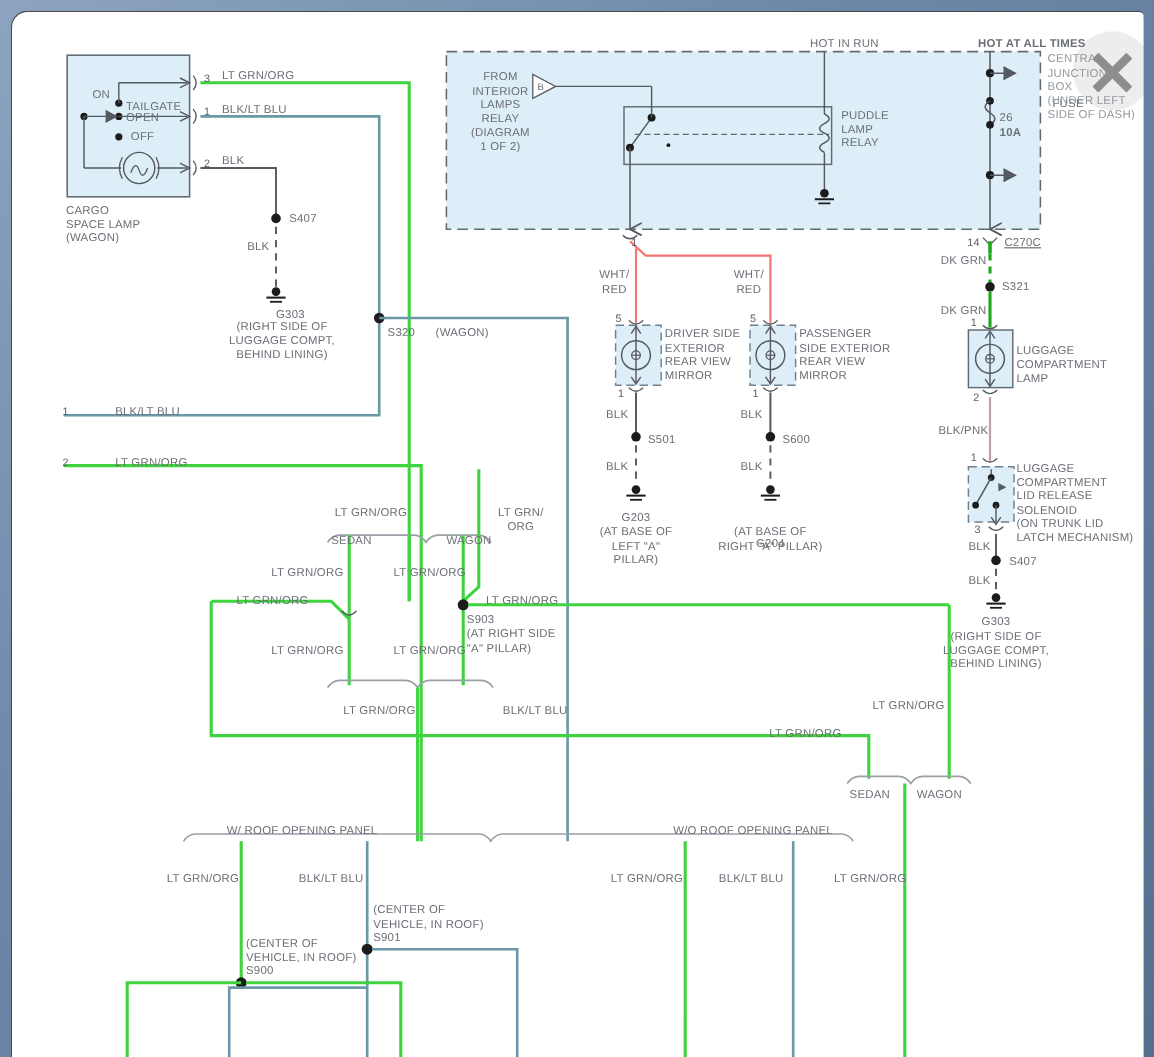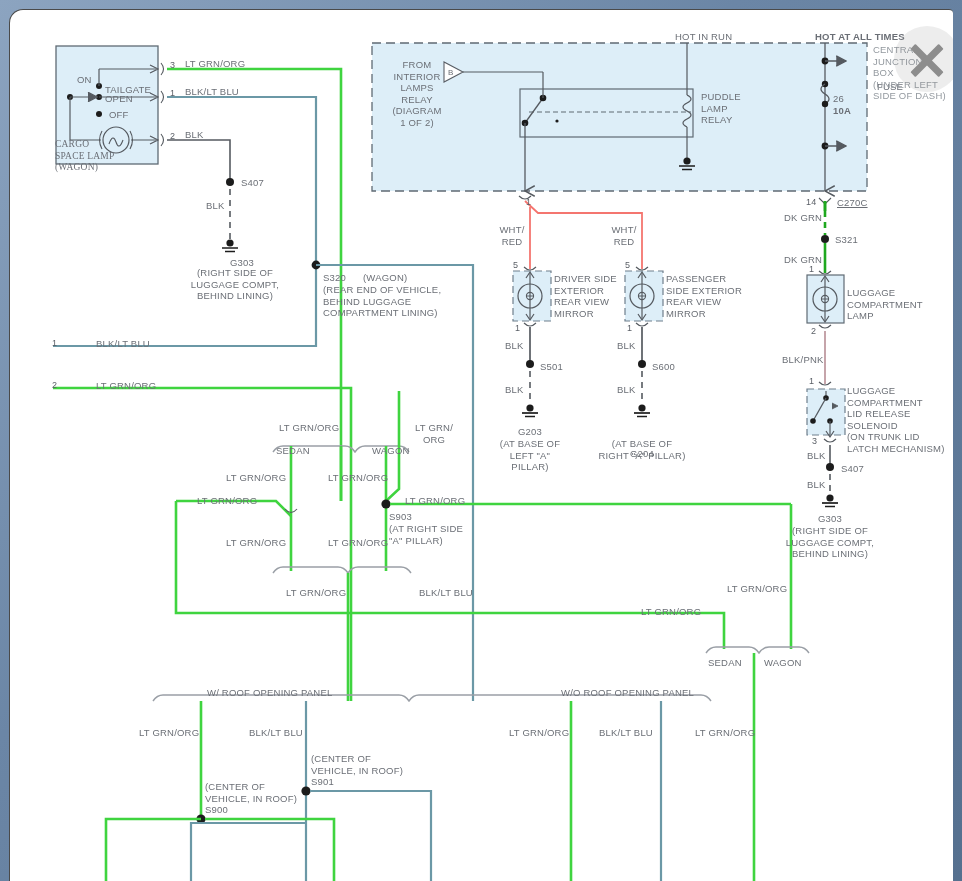--- a/index.html
+++ b/index.html
@@ -310,39 +310,36 @@
   <polyline points="305,822 190,822 190,881" fill="none" stroke="#6b98a6" stroke-width="2.2"></polyline>
 </svg>
 
 <div class="lbl" style="left:76px; top:73px;">ON</div>
 <div class="lbl" style="left:104px; top:83px;">TAILGATE</div>
 <div class="lbl" style="left:104px; top:92px;">OPEN</div>
 <div class="lbl" style="left:108px; top:108px;">OFF</div>
 <div class="lbl num" style="left:169px; top:59px;">3</div>
 <div class="lbl num" style="left:169px; top:87px;">1</div>
 <div class="lbl num" style="left:169px; top:130px;">2</div>
-<div class="lbl" style="left:54px; top:138px; white-space:pre-line;font-family:Liberation Serif, serif;">CARGO
+<div class="lbl" style="left:54px; top:169px; white-space:pre-line;">CARGO
 SPACE LAMP
 (WAGON)</div>
 
 <div class="lbl" style="left:184px; top:57px;">LT GRN/ORG</div>
 <div class="lbl" style="left:184px; top:85px;">BLK/LT BLU</div>
 <div class="lbl" style="left:184px; top:128px;">BLK</div>
 <div class="lbl" style="left:240px; top:176px;">S407</div>
 <div class="lbl" style="left:205px; top:199px;">BLK</div>
 <div class="lbl" style="left:229px; top:256px;">G303</div>
 <div class="lbl ctr" style="left:178px; top:266px; width:112px; white-space:pre-line;">(RIGHT SIDE OF
 LUGGAGE COMPT,
 BEHIND LINING)</div>
 
 <div class="lbl" style="left:322px; top:271px;">S320</div>
 <div class="lbl" style="left:362px; top:271px;">(WAGON)</div>
-<div class="lbl" style="left:322px; top:283px; white-space:pre-line;">(REAR END OF VEHICLE,
-BEHIND LUGGAGE
-COMPARTMENT LINING)</div>
 
 <div class="lbl ctr" style="left:388px; top:58px; width:56px; white-space:pre-line;">FROM
 INTERIOR
 LAMPS
 RELAY
 (DIAGRAM
 1 OF 2)</div>
 <div class="lbl" style="left:447px; top:66px; font-size:8px;">B</div>
 <div class="lbl" style="left:660px; top:30px;margin-left:14px;">HOT IN RUN</div>
 <div class="lbl" style="left:814px; top:30px;font-weight:bold;">HOT AT ALL TIMES</div>
@@ -434,21 +431,21 @@
 "A" PILLAR)</div>
 <div class="lbl" style="left:225px; top:536px;">LT GRN/ORG</div>
 <div class="lbl" style="left:327px; top:536px;">LT GRN/ORG</div>
 <div class="lbl" style="left:285px; top:586px;">LT GRN/ORG</div>
 <div class="lbl" style="left:418px; top:586px;">BLK/LT BLU</div>
 <div class="lbl" style="left:726px; top:582px;">LT GRN/ORG</div>
 <div class="lbl" style="left:640px; top:605px;">LT GRN/ORG</div>
 <div class="lbl" style="left:707px; top:656px;">SEDAN</div>
 <div class="lbl" style="left:763px; top:656px;">WAGON</div>
 
-<div class="lbl" style="left:206px; top:686px;">W/ ROOF OPENING PANEL</div>
+<div class="lbl" style="left:188px; top:686px;">W/ ROOF OPENING PANEL</div>
 <div class="lbl" style="left:560px; top:686px;">W/O ROOF OPENING PANEL</div>
 <div class="lbl" style="left:138px; top:726px;">LT GRN/ORG</div>
 <div class="lbl" style="left:248px; top:726px;">BLK/LT BLU</div>
 <div class="lbl" style="left:508px; top:726px;">LT GRN/ORG</div>
 <div class="lbl" style="left:598px; top:726px;">BLK/LT BLU</div>
 <div class="lbl" style="left:694px; top:726px;">LT GRN/ORG</div>
 <div class="lbl" style="left:310px; top:752px; white-space:pre-line;">(CENTER OF
 VEHICLE, IN ROOF)</div>
 <div class="lbl" style="left:310px; top:775px;">S901</div>
 <div class="lbl" style="left:204px; top:780px; white-space:pre-line;">(CENTER OF

